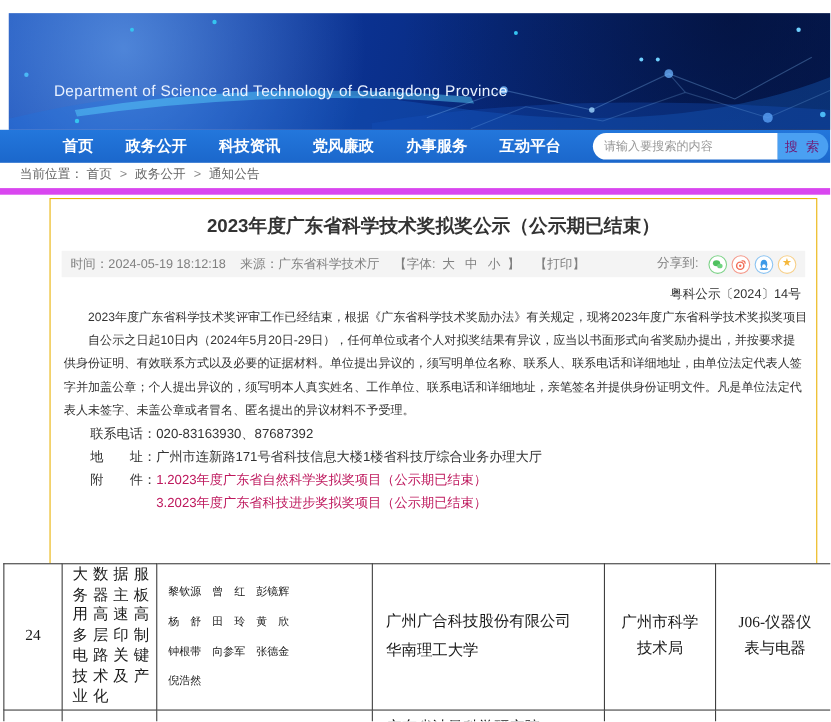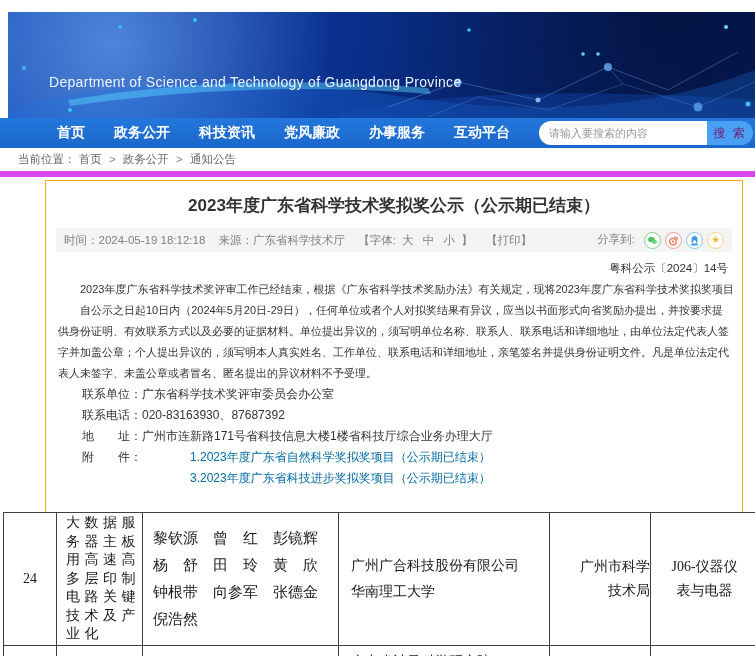--- a/index.html
+++ b/index.html
@@ -53,35 +53,35 @@
   .si-qq{border:1px solid #8cc4f2;}
   .si-star{border:1px solid #f7d08a;color:#f5b83d;font-size:10px;line-height:1;}
 
   .article-body{padding:6px 10px 0 12px;color:#333;}
   .doc-number{font-size:11.5px;line-height:21px;text-align:right;padding-right:4px;color:#333;}
   .para{font-size:11px;line-height:21px;margin:0;text-indent:2em;}
   .para.oneline{white-space:nowrap;overflow:hidden;}
   .contact-line{font-size:12px;line-height:21px;padding-left:24px;}
   .attach{display:flex;font-size:12px;line-height:21px;padding-left:24px;}
   .attach-label{white-space:pre;}
-  .attach-item{display:block;color:#0369a1;cursor:pointer;text-decoration:none;margin-left:48px;}
+  .attach-item{display:block;color:#be185d;cursor:pointer;text-decoration:none;}
 
   
   .award-table{position:absolute;left:3px;top:512px;width:749px;border-collapse:collapse;
     font-family:"Liberation Serif","DejaVu Serif",serif;color:#1a1a1a;table-layout:fixed;background:#fff;}
   .award-table td{border:1px solid #404040;vertical-align:middle;padding:0;}
   .col-seq{width:52px;text-align:center;font-size:14px;}
   .col-project{width:85px;}
   .col-people{width:195px;}
   .col-orgs{width:210px;}
-  .col-bureau{width:100px;text-align:right;}
+  .col-bureau{width:100px;text-align:center;}
   .col-cat{width:107px;text-align:center;}
   .row-main{height:133px;}
   .project-line{font-size:14px;line-height:18.6px;letter-spacing:4.5px;padding-left:9px;white-space:nowrap;}
-  .people-line{font-size:15px;line-height:27px;padding-left:10px;white-space:nowrap;}
+  .people-line{font-size:10px;line-height:27px;padding-left:10px;white-space:nowrap;}
   .org-line{font-size:14px;line-height:26px;padding-left:12px;white-space:nowrap;}
   .center-line{font-size:14px;line-height:24px;}
   .row-partial td{vertical-align:top;height:60px;}
   .row-partial .org-line{padding-top:3px;}
 </style>
 </head>
 <body>
 
 <div class="page">
 
@@ -169,21 +169,20 @@
             </svg>
         </span>
         <span class="sicon si-star">★</span>
       </span>
     </div>
 
     <div class="article-body">
       <div class="doc-number">粤科公示〔2024〕14号</div>
       <p class="para oneline">2023年度广东省科学技术奖评审工作已经结束，根据《广东省科学技术奖励办法》有关规定，现将2023年度广东省科学技术奖拟奖项目予以公示。</p>
       <p class="para">自公示之日起10日内（2024年5月20日-29日），任何单位或者个人对拟奖结果有异议，应当以书面形式向省奖励办提出，并按要求提供身份证明、有效联系方式以及必要的证据材料。单位提出异议的，须写明单位名称、联系人、联系电话和详细地址，由单位法定代表人签字并加盖公章；个人提出异议的，须写明本人真实姓名、工作单位、联系电话和详细地址，亲笔签名并提供身份证明文件。凡是单位法定代表人未签字、未盖公章或者冒名、匿名提出的异议材料不予受理。</p>
-      <div class="contact-line">联系单位：广东省科学技术奖评审委员会办公室</div>
       <div class="contact-line">联系电话：020-83163930、87687392</div>
       <div class="contact-line">地　　址：广州市连新路171号省科技信息大楼1楼省科技厅综合业务办理大厅</div>
       <div class="attach">
         <span class="attach-label">附　　件：</span>
         <span>
           <a class="attach-item">1.2023年度广东省自然科学奖拟奖项目（公示期已结束）</a>
           <a class="attach-item">3.2023年度广东省科技进步奖拟奖项目（公示期已结束）</a>
         </span>
       </div>
     </div>

